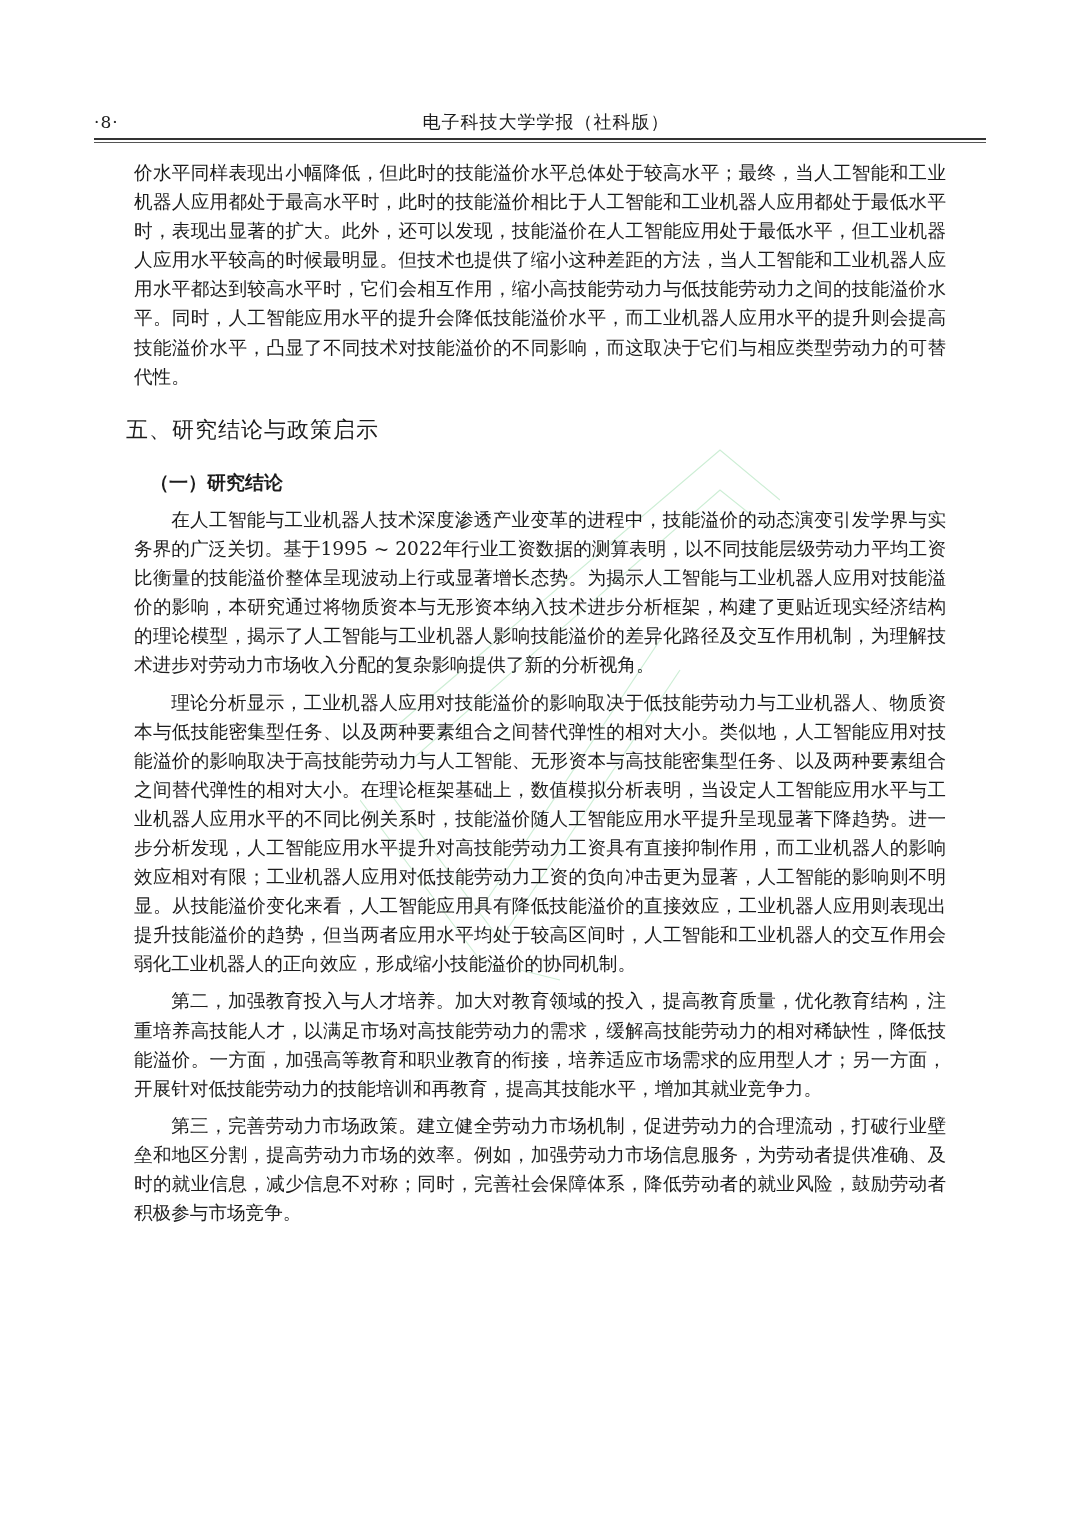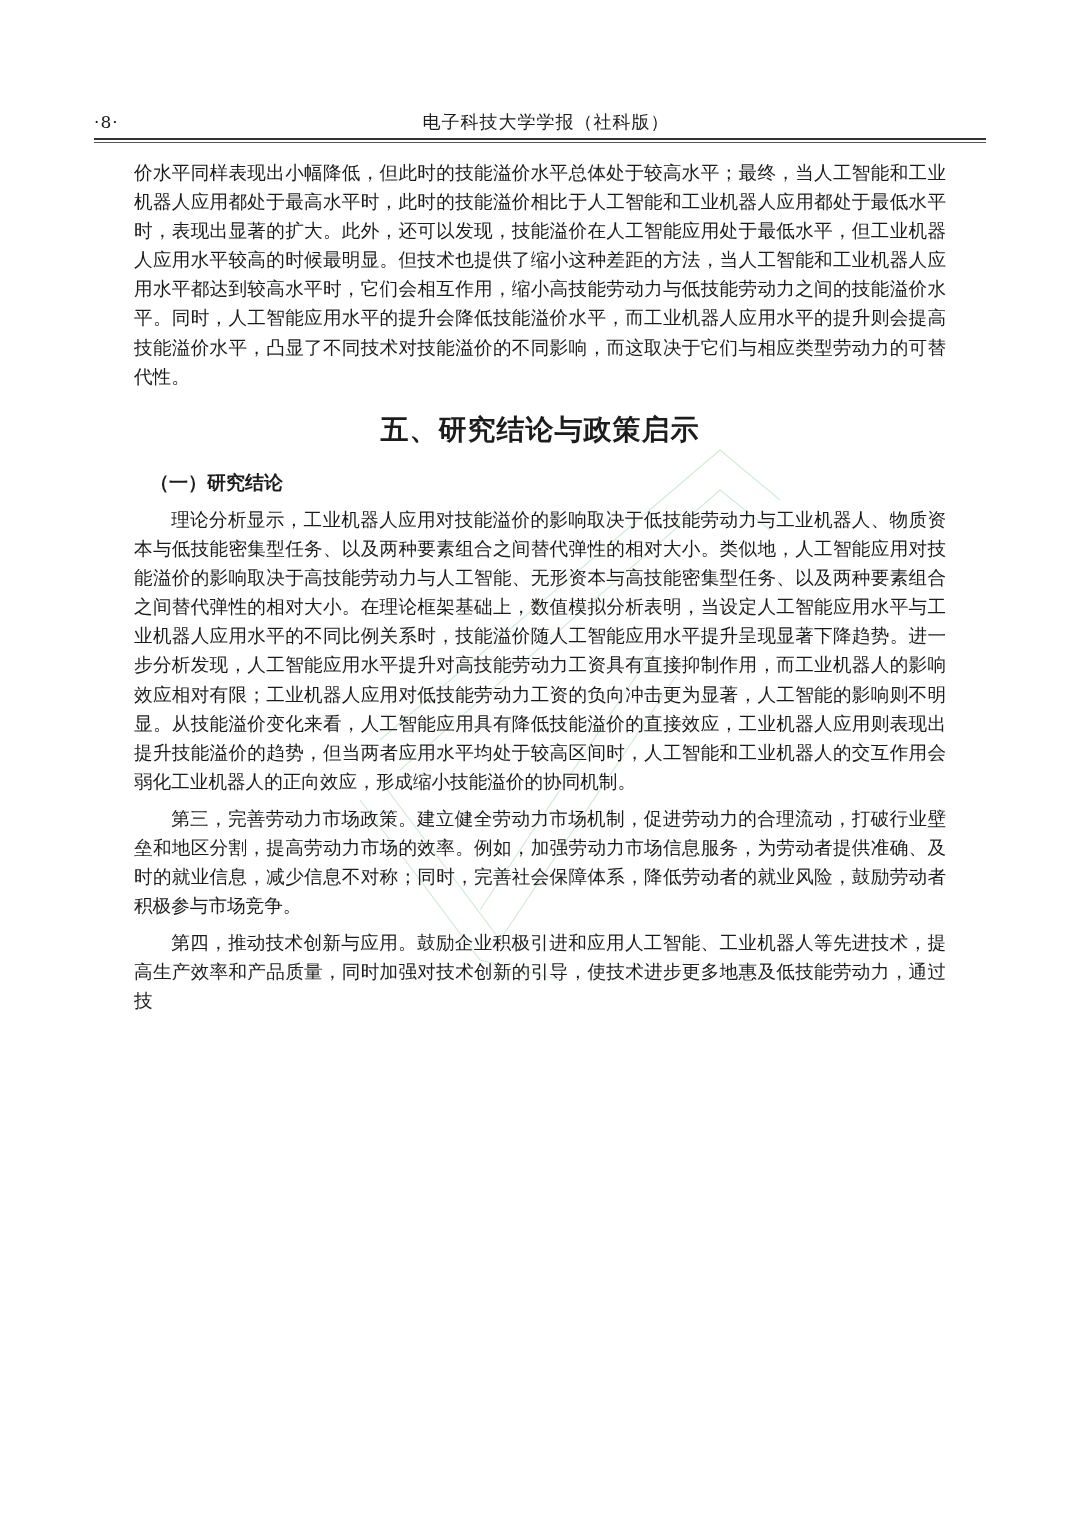--- a/index.html
+++ b/index.html
@@ -25,21 +25,21 @@
     .rule-thick { position: absolute; left: 94px; top: 138px; width: 892px; height: 2px; background: #333; }
     .rule-thin { position: absolute; left: 94px; top: 142px; width: 892px; height: 1px; background: #555; }
     .content {
       position: absolute; left: 126px; top: 150px; width: 828px;
       font-size: 18.6px; line-height: 29.1px; text-align: justify;
       text-justify: inter-character;
     }
     .content p { margin: 8px; }
     .content p.indent { text-indent: 2em; }
     .section-title {
-      text-align: center; font-size: 28px; font-weight: bold;
+      text-align: left; font-size: 22px; font-weight: normal;
       margin: 24px 0 24px 0; letter-spacing: 1px;
     }
     .sub-title {
       font-family: "DejaVu Sans", "Liberation Sans", sans-serif;
       font-weight: bold; font-size: 19px; padding-left: 24px;
     }
   </style>
 </head>
 <body>
 
@@ -60,17 +60,18 @@
 </div>
 <div class="rule-thick"></div>
 <div class="rule-thin"></div>
 
 <div class="content">
   <p>价水平同样表现出小幅降低，但此时的技能溢价水平总体处于较高水平；最终，当人工智能和工业机器人应用都处于最高水平时，此时的技能溢价相比于人工智能和工业机器人应用都处于最低水平时，表现出显著的扩大。此外，还可以发现，技能溢价在人工智能应用处于最低水平，但工业机器人应用水平较高的时候最明显。但技术也提供了缩小这种差距的方法，当人工智能和工业机器人应用水平都达到较高水平时，它们会相互作用，缩小高技能劳动力与低技能劳动力之间的技能溢价水平。同时，人工智能应用水平的提升会降低技能溢价水平，而工业机器人应用水平的提升则会提高技能溢价水平，凸显了不同技术对技能溢价的不同影响，而这取决于它们与相应类型劳动力的可替代性。</p>
 
   <div class="section-title">五、研究结论与政策启示</div>
 
   <div class="sub-title">（一）研究结论</div>
+  <p class="indent">在人工智能与工业机器人技术深度渗透产业变革的进程中，技能溢价的动态演变引发学界与实务界的广泛关切。基于1995 ~ 2022年行业工资数据的测算表明，以不同技能层级劳动力平均工资比衡量的技能溢价整体呈现波动上行或显著增长态势。为揭示人工智能与工业机器人应用对技能溢价的影响，本研究通过将物质资本与无形资本纳入技术进步分析框架，构建了更贴近现实经济结构的理论模型，揭示了人工智能与工业机器人影响技能溢价的差异化路径及交互作用机制，为理解技术进步对劳动力市场收入分配的复杂影响提供了新的分析视角。</p>
   <p class="indent">理论分析显示，工业机器人应用对技能溢价的影响取决于低技能劳动力与工业机器人、物质资本与低技能密集型任务、以及两种要素组合之间替代弹性的相对大小。类似地，人工智能应用对技能溢价的影响取决于高技能劳动力与人工智能、无形资本与高技能密集型任务、以及两种要素组合之间替代弹性的相对大小。在理论框架基础上，数值模拟分析表明，当设定人工智能应用水平与工业机器人应用水平的不同比例关系时，技能溢价随人工智能应用水平提升呈现显著下降趋势。进一步分析发现，人工智能应用水平提升对高技能劳动力工资具有直接抑制作用，而工业机器人的影响效应相对有限；工业机器人应用对低技能劳动力工资的负向冲击更为显著，人工智能的影响则不明显。从技能溢价变化来看，人工智能应用具有降低技能溢价的直接效应，工业机器人应用则表现出提升技能溢价的趋势，但当两者应用水平均处于较高区间时，人工智能和工业机器人的交互作用会弱化工业机器人的正向效应，形成缩小技能溢价的协同机制。</p>
 
+  <p class="indent">第二，加强教育投入与人才培养。加大对教育领域的投入，提高教育质量，优化教育结构，注重培养高技能人才，以满足市场对高技能劳动力的需求，缓解高技能劳动力的相对稀缺性，降低技能溢价。一方面，加强高等教育和职业教育的衔接，培养适应市场需求的应用型人才；另一方面，开展针对低技能劳动力的技能培训和再教育，提高其技能水平，增加其就业竞争力。</p>
   <p class="indent">第三，完善劳动力市场政策。建立健全劳动力市场机制，促进劳动力的合理流动，打破行业壁垒和地区分割，提高劳动力市场的效率。例如，加强劳动力市场信息服务，为劳动者提供准确、及时的就业信息，减少信息不对称；同时，完善社会保障体系，降低劳动者的就业风险，鼓励劳动者积极参与市场竞争。</p>
-  <p class="indent">第四，推动技术创新与应用。鼓励企业积极引进和应用人工智能、工业机器人等先进技术，提高生产效率和产品质量，同时加强对技术创新的引导，使技术进步更多地惠及低技能劳动力，通过技</p>
 </div>
 
 </body></html>

